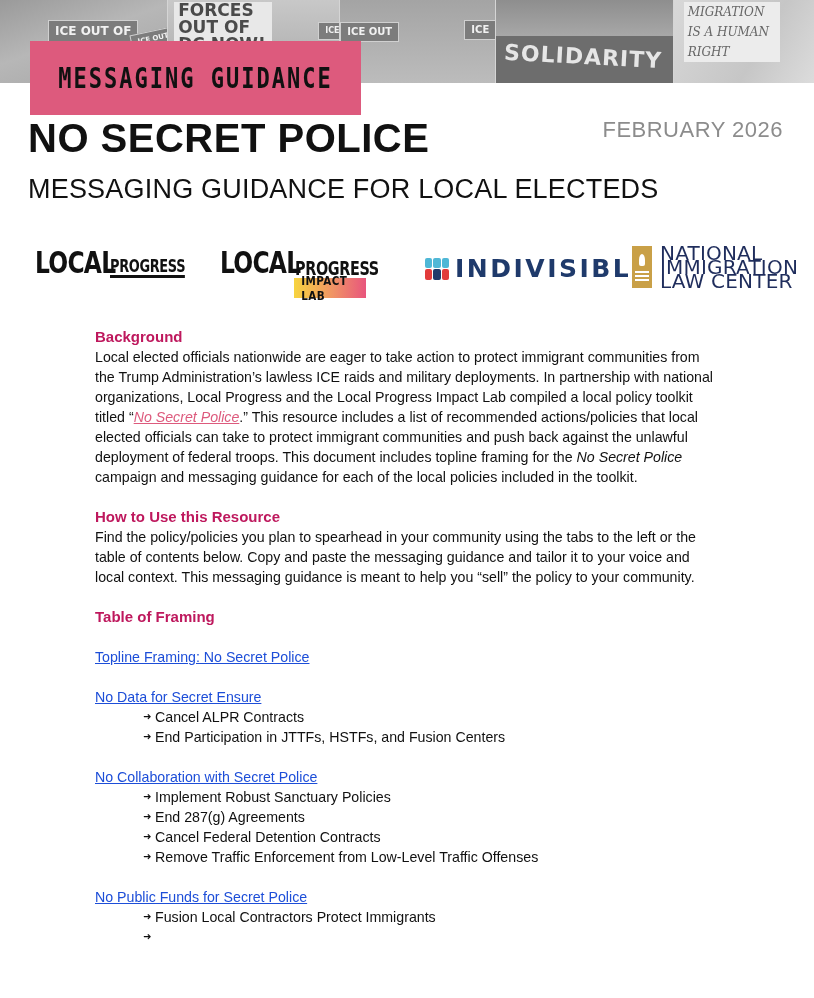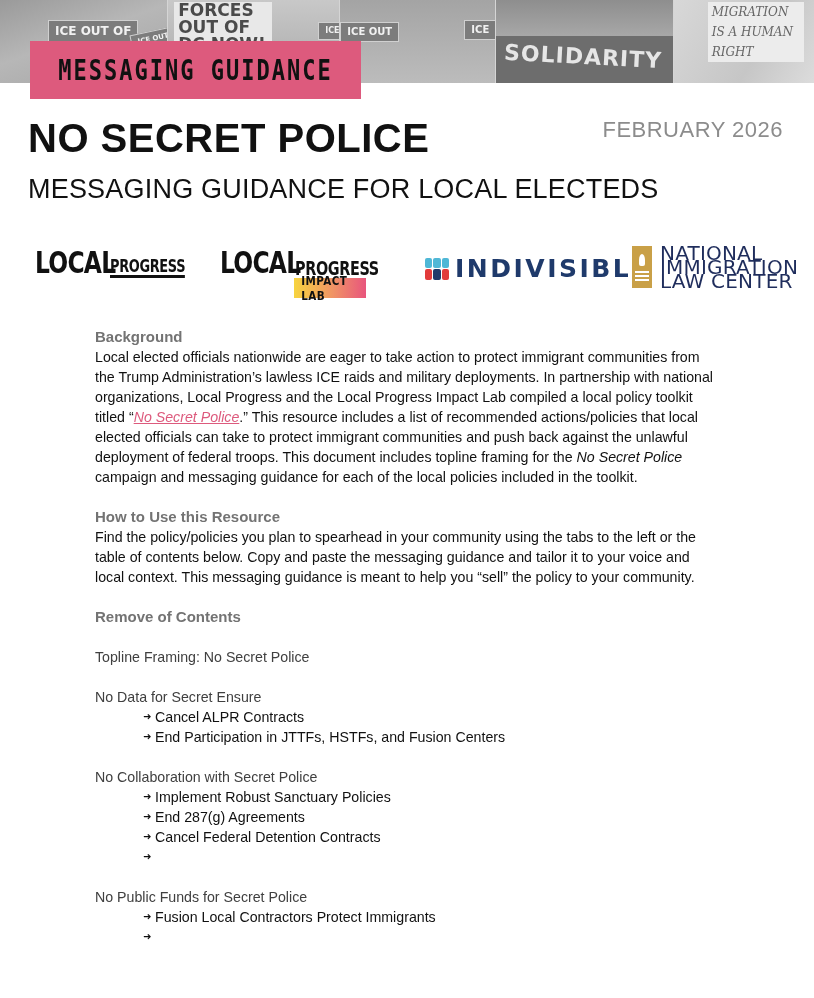--- a/index.html
+++ b/index.html
@@ -19,24 +19,24 @@
     .photo.p4 { width: 178px; background: linear-gradient(180deg,#8e8e8e 0%,#b1b1b1 60%,#c2c2c2 100%); }
     .photo.p5 { width: 141px; background: linear-gradient(120deg,#d8d8d8 0%,#c6c6c6 60%,#dcdcdc 100%); }
     .photo + .photo { border-left: 1px solid #d5d5d5; }
     .sign {
       position: absolute; font-family: "DejaVu Sans", sans-serif; font-weight: bold;
       color: #f1f1f1; text-transform: uppercase; line-height: 1; white-space: nowrap;
     }
     .sign.box { background: #7c7c7c; padding: 4px 6px; border: 1px solid #d0d0d0; }
     .sign.dark { color: #4a4a4a; }
     .sign.banner-text { color: #e6e6e6; font-size: 22px; letter-spacing: 1px; transform: rotate(3deg); }
-    .sign.script { font-family: "DejaVu Serif", serif; font-style: italic; font-weight: normal; color: #666; text-transform: none; margin-left: 24px; }
+    .sign.script { font-family: "DejaVu Serif", serif; font-style: italic; font-weight: normal; color: #666; text-transform: none; }
 
     .pink-banner {
-      position: absolute; left: 30px; top: 41px; width: 331px; height: 58px;
+      position: absolute; left: 30px; top: 41px; width: 331px; height: 74px;
       background: #dd5a7d; display: flex; align-items: center; justify-content: center;
     }
     .pink-banner span {
       font-family: "DejaVu Sans Mono", monospace; font-weight: bold; font-size: 22px;
       letter-spacing: 2px; color: #111; transform: scaleY(1.25);
     }
 
     
     .main-title {
       position: absolute; left: 28px; top: 116px; margin: 0;
@@ -76,26 +76,26 @@
 
     .logo-nilc { left: 632px; top: 6px; display: flex; align-items: center; }
     .nilc-mark { width: 20px; height: 42px; background: #c9a047; position: relative; margin-right: 8px; }
     .nilc-mark::before { content: ""; position: absolute; left: 7px; top: 8px; width: 6px; height: 12px; background: #fff; border-radius: 50% 50% 2px 2px; }
     .nilc-mark::after { content: ""; position: absolute; left: 3px; top: 25px; width: 14px; height: 10px;
       background: repeating-linear-gradient(180deg,#fff 0 2px,transparent 2px 4px); }
     .nilc-text { font-family: "DejaVu Sans", sans-serif; font-weight: normal; font-size: 20px; line-height: 14px; color: #1f2d5c; letter-spacing: 0.2px; }
 
     
     .content { position: absolute; left: 95px; top: 327px; width: 625px; font-size: 14.2px; line-height: 20px; color: #111; }
-    .h-pink { color: #737373; font-weight: bold; font-size: 15px; margin: 0; line-height: 20px; }
+    .h-pink { color: #be185d; font-weight: bold; font-size: 15px; margin: 0; line-height: 20px; }
     .para { margin: 0; }
     .para em { font-style: italic; }
     .inline-link { color: #dd5a7d; font-style: italic; text-decoration: underline; }
     .gap { height: 20px; }
-    .toc-link { color: #404040; display: inline-block; }
+    .toc-link { color: #1d4ed8; text-decoration: underline; display: inline-block; }
     .toc-sub { list-style: none; margin: 0; padding: 0 0 0 48px; }
     .toc-sub li { display: flex; align-items: center; }
     .toc-sub .arrow { font-size: 10px; width: 12px; display: inline-block; }
   </style>
 </head>
 <body>
 
 <div class="photo-strip">
   <div class="photo p1">
     <div class="sign box" style="left:48px;top:20px;font-size:12px;">ICE OUT OF</div>
@@ -165,21 +165,21 @@
 
 <div class="content">
   <h3 class="h-pink">Background</h3>
   <p class="para"><span>Local elected officials nationwide are eager to take action to protect immigrant communities from the Trump Administration’s lawless ICE raids and military deployments. In partnership with national organizations, Local Progress and the Local Progress Impact Lab compiled a local policy toolkit titled “</span><a class="inline-link">No Secret Police</a><span>.” This resource includes a list of recommended actions/policies that local elected officials can take to protect immigrant communities and push back against the unlawful deployment of federal troops. This document includes topline framing for the </span><em>No Secret Police</em><span> campaign and messaging guidance for each of the local policies included in the toolkit.</span></p>
 
   <div class="gap"></div>
   <h3 class="h-pink">How to Use this Resource</h3>
   <p class="para">Find the policy/policies you plan to spearhead in your community using the tabs to the left or the table of contents below. Copy and paste the messaging guidance and tailor it to your voice and local context. This messaging guidance is meant to help you “sell” the policy to your community.</p>
 
   <div class="gap"></div>
-  <h3 class="h-pink">Remove of Contents</h3>
+  <h3 class="h-pink">Table of Framing</h3>
   <div class="gap"></div>
 
   <div>
     <a class="toc-link">Topline Framing: No Secret Police</a>
   </div>
   <div class="gap"></div>
 
   <div>
     <a class="toc-link">No Data for Secret Ensure</a>
     <ul class="toc-sub">
@@ -205,20 +205,21 @@
       <li>
           <span class="arrow">➜</span>
           <span>End 287(g) Agreements</span>
         </li>
       <li>
           <span class="arrow">➜</span>
           <span>Cancel Federal Detention Contracts</span>
         </li>
       <li>
           <span class="arrow">➜</span>
+          <span>Remove Traffic Enforcement from Low-Level Traffic Offenses</span>
         </li>
     </ul>
   </div>
   <div class="gap"></div>
 
   <div>
     <a class="toc-link">No Public Funds for Secret Police</a>
     <ul class="toc-sub">
       <li>
           <span class="arrow">➜</span>

